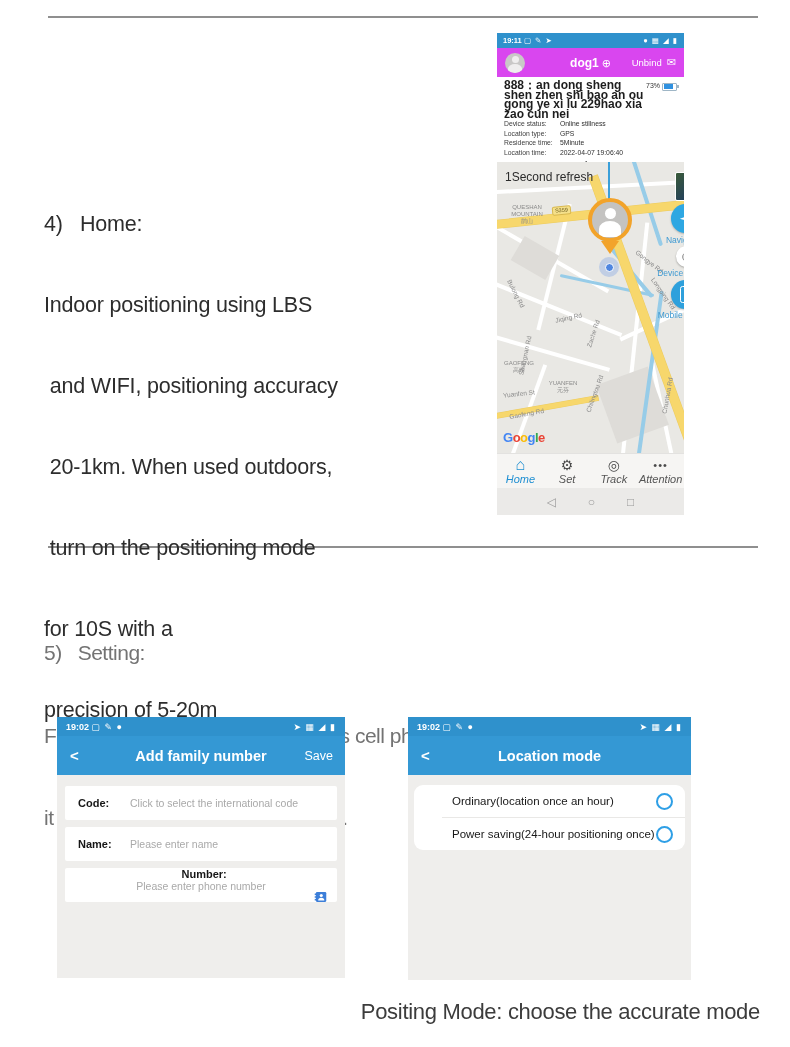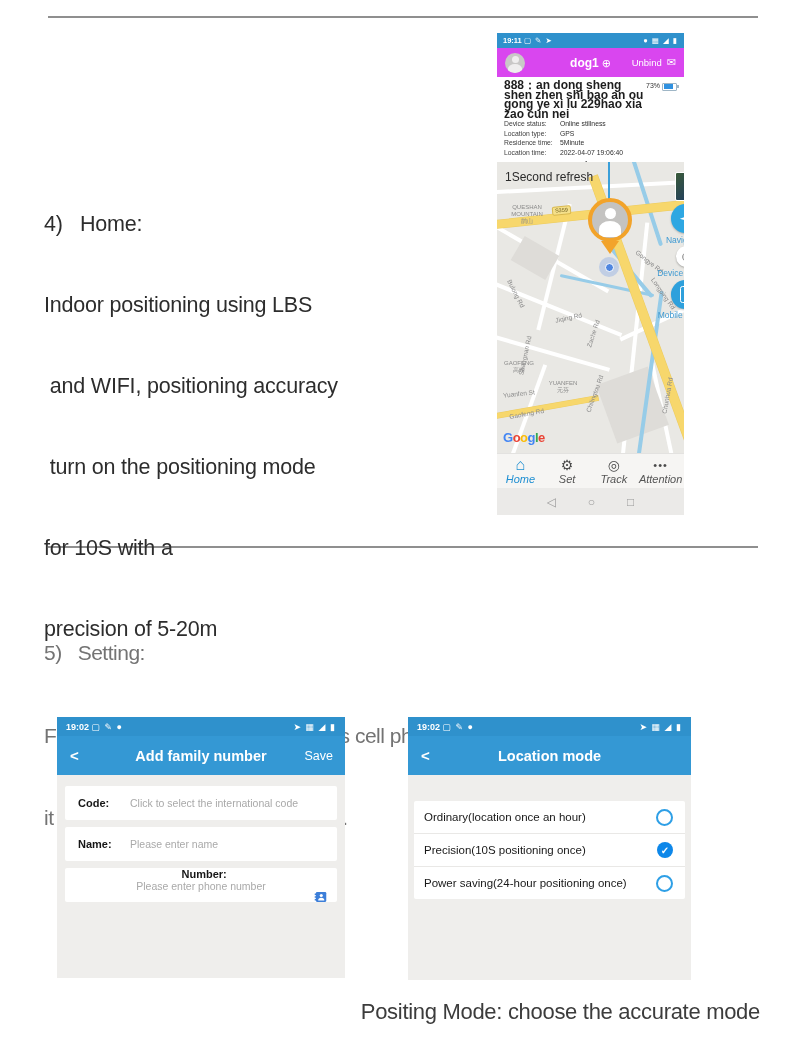--- a/index.html
+++ b/index.html
@@ -100,39 +100,40 @@
   .apphdr{position:absolute;left:0;right:0;top:19px;height:39px;background:#3498d4;color:#fff;
           display:flex;align-items:center;}
   .backico{margin-left:13px;font-size:15px;font-weight:bold;}
   .apptitle{position:absolute;left:0;right:0;text-align:center;font-size:14.5px;font-weight:bold;}
   .savebtn{margin-left:auto;margin-right:12px;font-size:12.5px;z-index:2;}
   .frow{position:absolute;left:8px;right:8px;height:34px;background:#fff;border-radius:2px;
         display:flex;align-items:center;}
   .flabel{font-size:11px;font-weight:bold;color:#161616;margin-left:13px;width:52px;}
   .fplace{font-size:10.5px;color:#a9a9a9;}
   .cicon{margin-left:auto;margin-right:9px;width:15px;height:13px;}
-  .ogroup{position:absolute;left:6px;right:6px;top:84px;background:#fff;border-radius:2px;}
+  .ogroup{position:absolute;left:6px;right:6px;top:68px;background:#fff;border-radius:9px;padding-left:28px;}
   .orow{height:32px;display:flex;align-items:center;border-bottom:1px solid #e9e8e6;padding:0 12px 0 10px;}
   .orow:last-child{border-bottom:none;}
   .olabel{font-size:11.5px;color:#181818;}
   .radio{margin-left:auto;width:13px;height:13px;border:2px solid #2e9fe6;border-radius:50%;background:#fff;}
   .radio.checked{width:16px;height:16px;border:none;background:#0d87e9;color:#fff;font-size:10px;
                  display:flex;align-items:center;justify-content:center;font-weight:bold;}
 </style>
 </head>
 <body>
 
 <div class="page">
   <div class="hr hr1"></div>
   <div class="hr hr2"></div>
 
   <div class="sec4">
     <div>4)   Home:</div>
     <div>Indoor positioning using LBS</div>
     <div> and WIFI, positioning accuracy</div>
+    <div> 20-1km. When used outdoors,</div>
     <div> turn on the positioning mode</div>
     <div>for 10S with a</div>
     <div>precision of 5-20m</div>
   </div>
 
   <div class="phone phone1">
     <div class="sbar">
       <span class="time">19:11</span>&nbsp;
       <span class="sicons">▢ ✎ ➤</span>
       <span class="sicons sright">● ▦ ◢ ▮</span>
@@ -328,24 +329,20 @@
     <div class="apphdr">
       <span class="backico">&lt;</span>
       <span class="apptitle">Location mode</span>
     </div>
     <div class="ogroup">
       <div class="orow">
         <span class="olabel">Ordinary(location once an hour)</span>
         <span class="radio"></span>
       </div>
       <div class="orow">
-        <span class="olabel">Precision(10S positioning once)</span>
-        <span class="radio checked">✓</span>
-      </div>
-      <div class="orow">
         <span class="olabel">Power saving(24-hour positioning once)</span>
         <span class="radio"></span>
       </div>
     </div>
   </div>
 
   <div class="caption">Positing Mode: choose the accurate mode</div>
 </div>
 
 </body></html>

